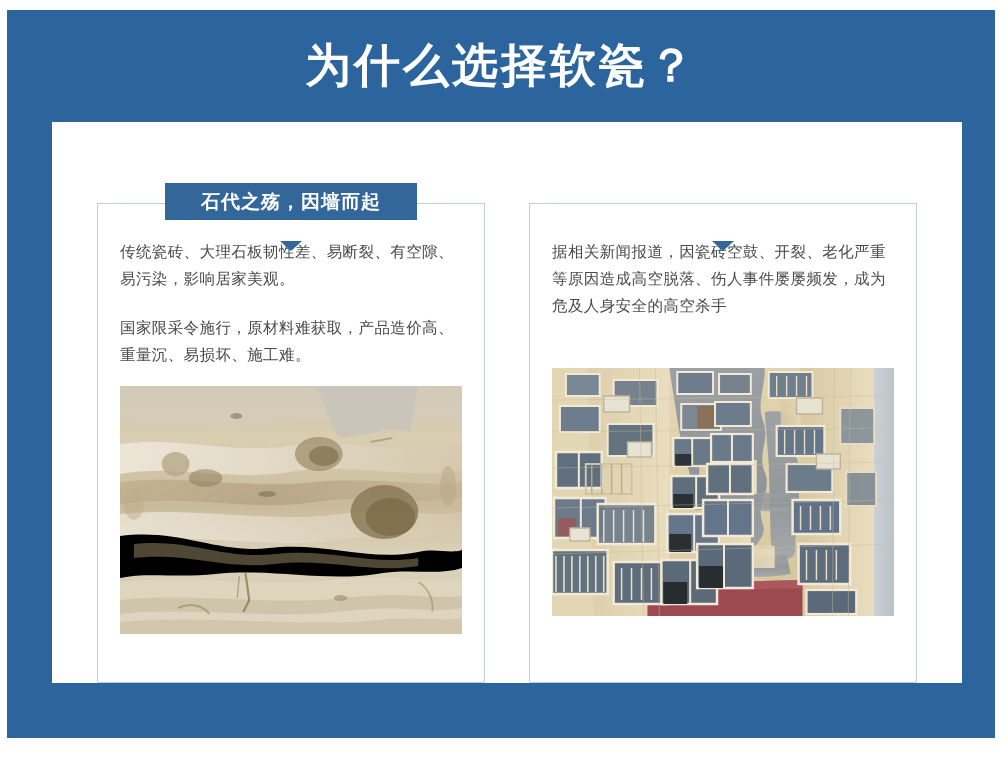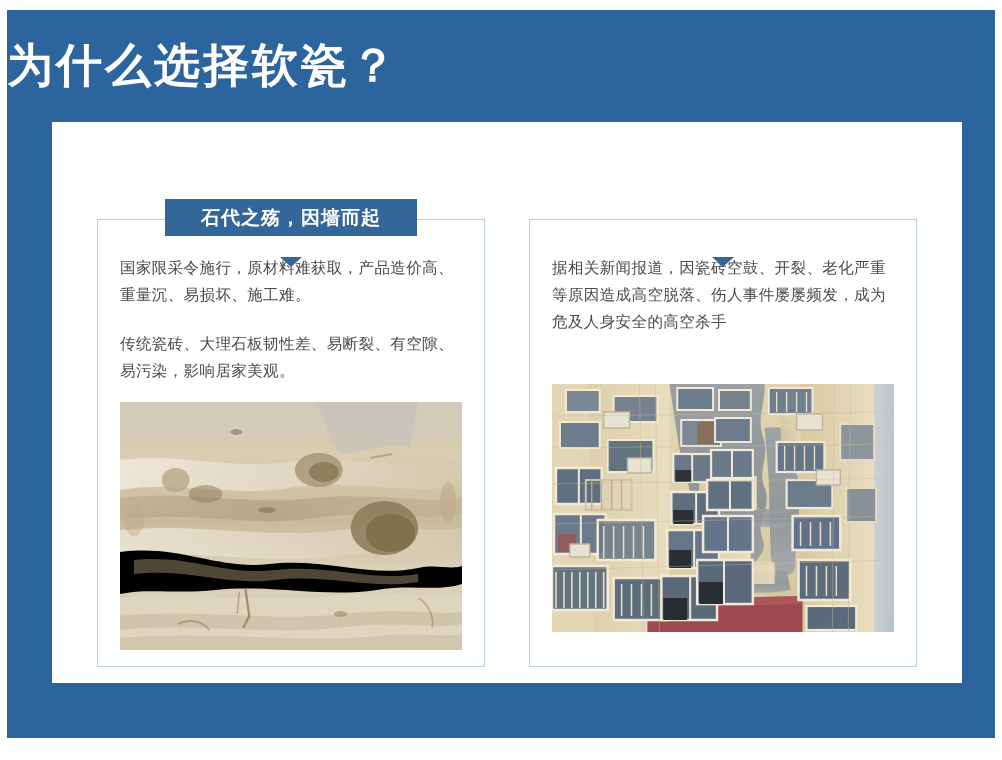--- a/index.html
+++ b/index.html
@@ -23,21 +23,21 @@
     height: 728px;
     background: #2c659d;
   }
 
   
   .headline {
     position: absolute;
     left: 0;
     top: 27px;
     width: 988px;
-    text-align: left;
+    text-align: center;
     color: #ffffff;
     font-size: 46px;
     font-weight: bold;
     letter-spacing: 3px;
     line-height: 56px;
     white-space: nowrap;
   }
 
   
   .card {
@@ -50,21 +50,21 @@
   }
 
   .columns {
     position: absolute;
     left: 0;
     top: 0;
     width: 910px;
     height: 561px;
     display: flex;
     justify-content: space-between;
-    padding: 16px 45px;
+    padding: 0 45px;
     box-sizing: border-box;
   }
 
   
   .panel {
     position: relative;
     width: 388px;
     margin-top: 81px;
     border: 1px solid #b9cfe2;
     box-sizing: border-box;
@@ -133,23 +133,23 @@
   <div class="card">
     <div class="columns">
 
       <div class="panel panel-left">
 
         <div class="tab">
           <span>石代之殇，因墙而起</span>
         </div>
         <div class="tab-notch"></div>
 
+        <p class="body-text">传统瓷砖、大理石板韧性差、易断裂、有空隙、易污染，影响居家美观。</p>
+
         <p class="body-text">国家限采令施行，原材料难获取，产品造价高、重量沉、易损坏、施工难。</p>
-
-        <p class="body-text">传统瓷砖、大理石板韧性差、易断裂、有空隙、易污染，影响居家美观。</p>
 
         <div class="photo-wrap">
           <svg class="photo" viewBox="0 0 344 248" preserveAspectRatio="none">
             <defs>
               <linearGradient id="rockBase" x1="0" y1="0" x2="0" y2="1">
                 <stop offset="0%" stop-color="#cfc3a8"></stop>
                 <stop offset="22%" stop-color="#d9cdb2"></stop>
                 <stop offset="48%" stop-color="#c9ba9b"></stop>
                 <stop offset="70%" stop-color="#ded4bd"></stop>
                 <stop offset="100%" stop-color="#cdc0a4"></stop>

